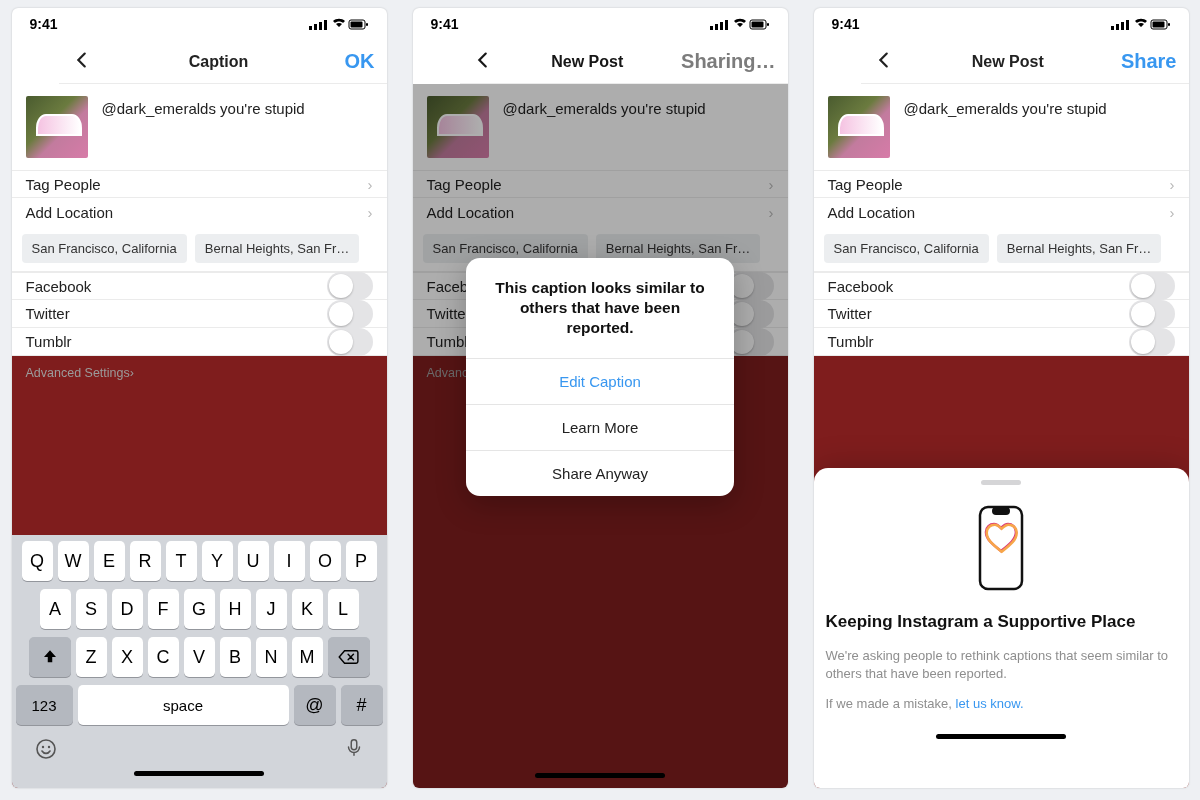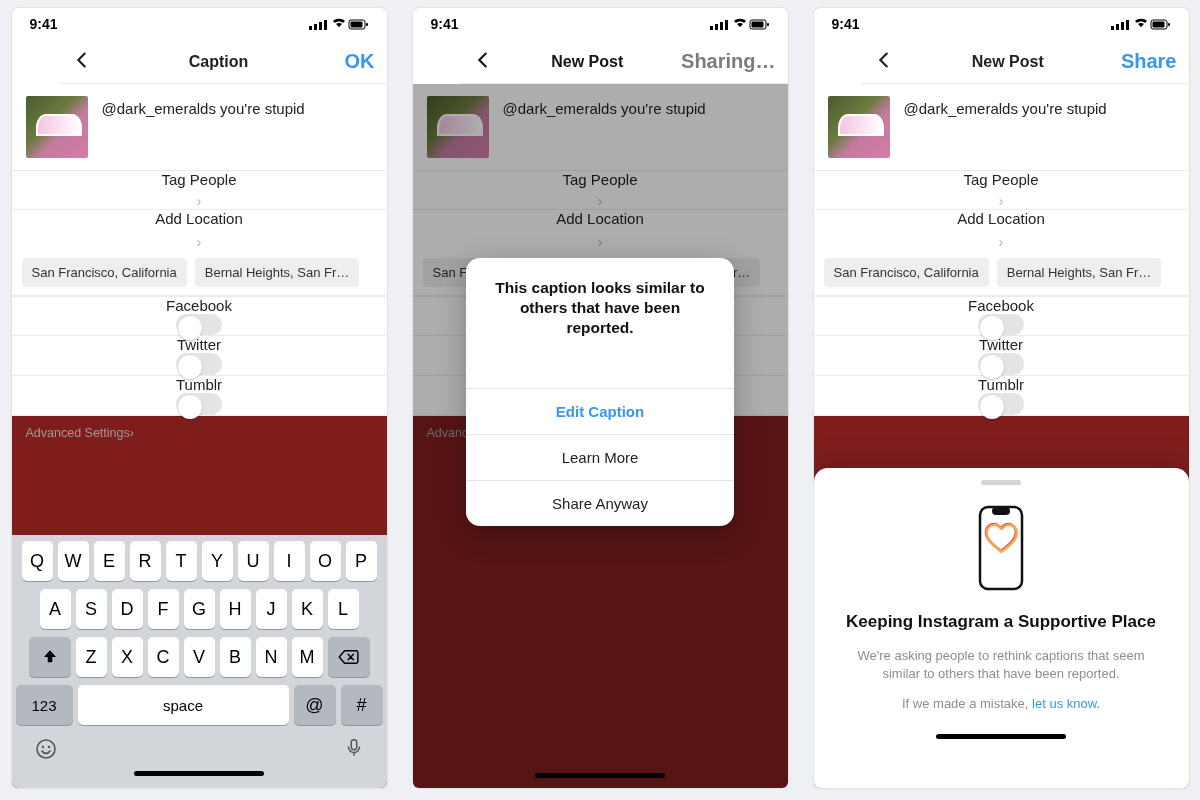--- a/index.html
+++ b/index.html
@@ -16,21 +16,21 @@
   .nav-right { font-size: 20px; font-weight: 700; color: #3897f0; }
   .nav-right.muted { color:#b7b7b7; }
   .chev { width: 22px; height: 22px; }
   
   .screen-body { flex:1; display:flex; flex-direction:column; position:relative; background:#7f1d1d;}
   .caption-row { background:#fff; display:flex; padding:12px 14px; gap:14px; min-height:85px; }
   .thumb { width:62px; height:62px; border-radius:2px; background:linear-gradient(135deg,#4a5b2f 0%,#6b7b3f 40%,#c27b9e 60%,#d77ba8 100%); position:relative; overflow:hidden;}
   .thumb::after{content:"";position:absolute;top:18px;left:10px;width:42px;height:18px;border-radius:10px 10px 0 0/14px 14px 0 0;background:linear-gradient(90deg,#f5c3e2,#fff);border:2px solid #fff;}
   .caption-text { font-size:15px; color:#222; padding-top:4px;}
   
-  .row { background:#fff; border-top:1px solid rgba(0,0,0,.08); border-bottom:1px solid rgba(0,0,0,.08); height:40px; display:flex; align-items:center; justify-content:space-between; padding:0 14px; font-size:15px; color:#222;flex-direction:column;}
+  .row { background:#fff; border-top:1px solid rgba(0,0,0,.08); border-bottom:1px solid rgba(0,0,0,.08); height:28px; display:flex; align-items:center; justify-content:space-between; padding:0 14px; font-size:15px; color:#222;}
   .row + .row { border-top:none; }
   .row .chev-right { color:#b7b7b7; }
   .pills { background:#fff; border-bottom:1px solid rgba(0,0,0,.08); padding:8px 10px; display:flex; gap:8px; overflow:hidden;}
   .pill { background:#eceef0; border-radius:4px; font-size:13px; color:#333; padding:7px 10px; white-space:nowrap;}
   .toggle { width:46px; height:28px; border-radius:14px; background:#e4e4e6; position:relative;}
   .toggle::after{content:"";position:absolute;left:2px;top:2px;width:24px;height:24px;border-radius:50%;background:#fff;box-shadow:0 1px 2px rgba(0,0,0,.25);}
   .adv { font-size:12.5px; color:#9b9b9b; padding:10px 14px; display:flex; align-items:center; gap:0;}
   
   .keyboard { background:#d2d5da; padding:6px 4px 8px; }
   .krow { display:flex; justify-content:center; gap:5px; margin-bottom:8px;}
@@ -38,23 +38,23 @@
   .key.shift, .key.del { width:42px; background:#b4b8bf; }
   .key.space { flex:1; background:#fff; font-size:15px;}
   .key.num { width:57px; background:#b4b8bf; font-size:15px;}
   .key.sym { width:42px; background:#b4b8bf; font-size:18px;}
   .kbar { display:flex; justify-content:space-between; padding:4px 18px 0;}
   .home-ind { width:130px; height:5px; background:#000; border-radius:3px; margin:6px auto 4px;}
   
   .alert { position:absolute; top:250px; left:50%; transform:translateX(-50%); width:268px; background:#fff; border-radius:14px; overflow:hidden; box-shadow:0 8px 30px rgba(0,0,0,.25); z-index:20;}
   .alert-msg { padding:20px 24px; text-align:center; font-size:15.5px; font-weight:600; color:#111; line-height:1.3;}
   .alert-btn { border-top:1px solid rgba(0,0,0,.1); height:46px; display:flex; align-items:center; justify-content:center; font-size:15px; color:#222;}
-  .alert-btn.primary { color:#3897f0; font-weight:700;margin-top:30px;}
-  
-  .sheet { position:absolute; left:0; right:0; bottom:0; background:#fff; border-radius:14px 14px 0 0; box-shadow:0 -4px 30px rgba(0,0,0,.18); padding:12px 24px 18px; text-align:center; z-index:20; height:320px;}
+  .alert-btn.primary { color:#3897f0; font-weight:400;}
+  
+  .sheet { position:absolute; left:0; right:0; bottom:0; background:#fff; border-radius:14px 14px 0 0; box-shadow:0 -4px 30px rgba(0,0,0,.18); padding:12px 12px 18px; text-align:left; z-index:20; height:320px;}
   .grabber { width:40px; height:5px; background:#d5d5d7; border-radius:3px; margin:0 auto 18px;}
   .sheet svg { margin:4px auto 14px; display:block;}
   .sheet h3 { font-size:17px; font-weight:600; color:#111; line-height:1.3; margin-bottom:14px;}
   .sheet p { font-size:13px; color:#8e8e8e; line-height:1.4; margin-bottom:12px;}
   .sheet a { color:#3897f0; text-decoration:none;}
 </style>
 </head>
 <body>
 
 <div class="phone">

